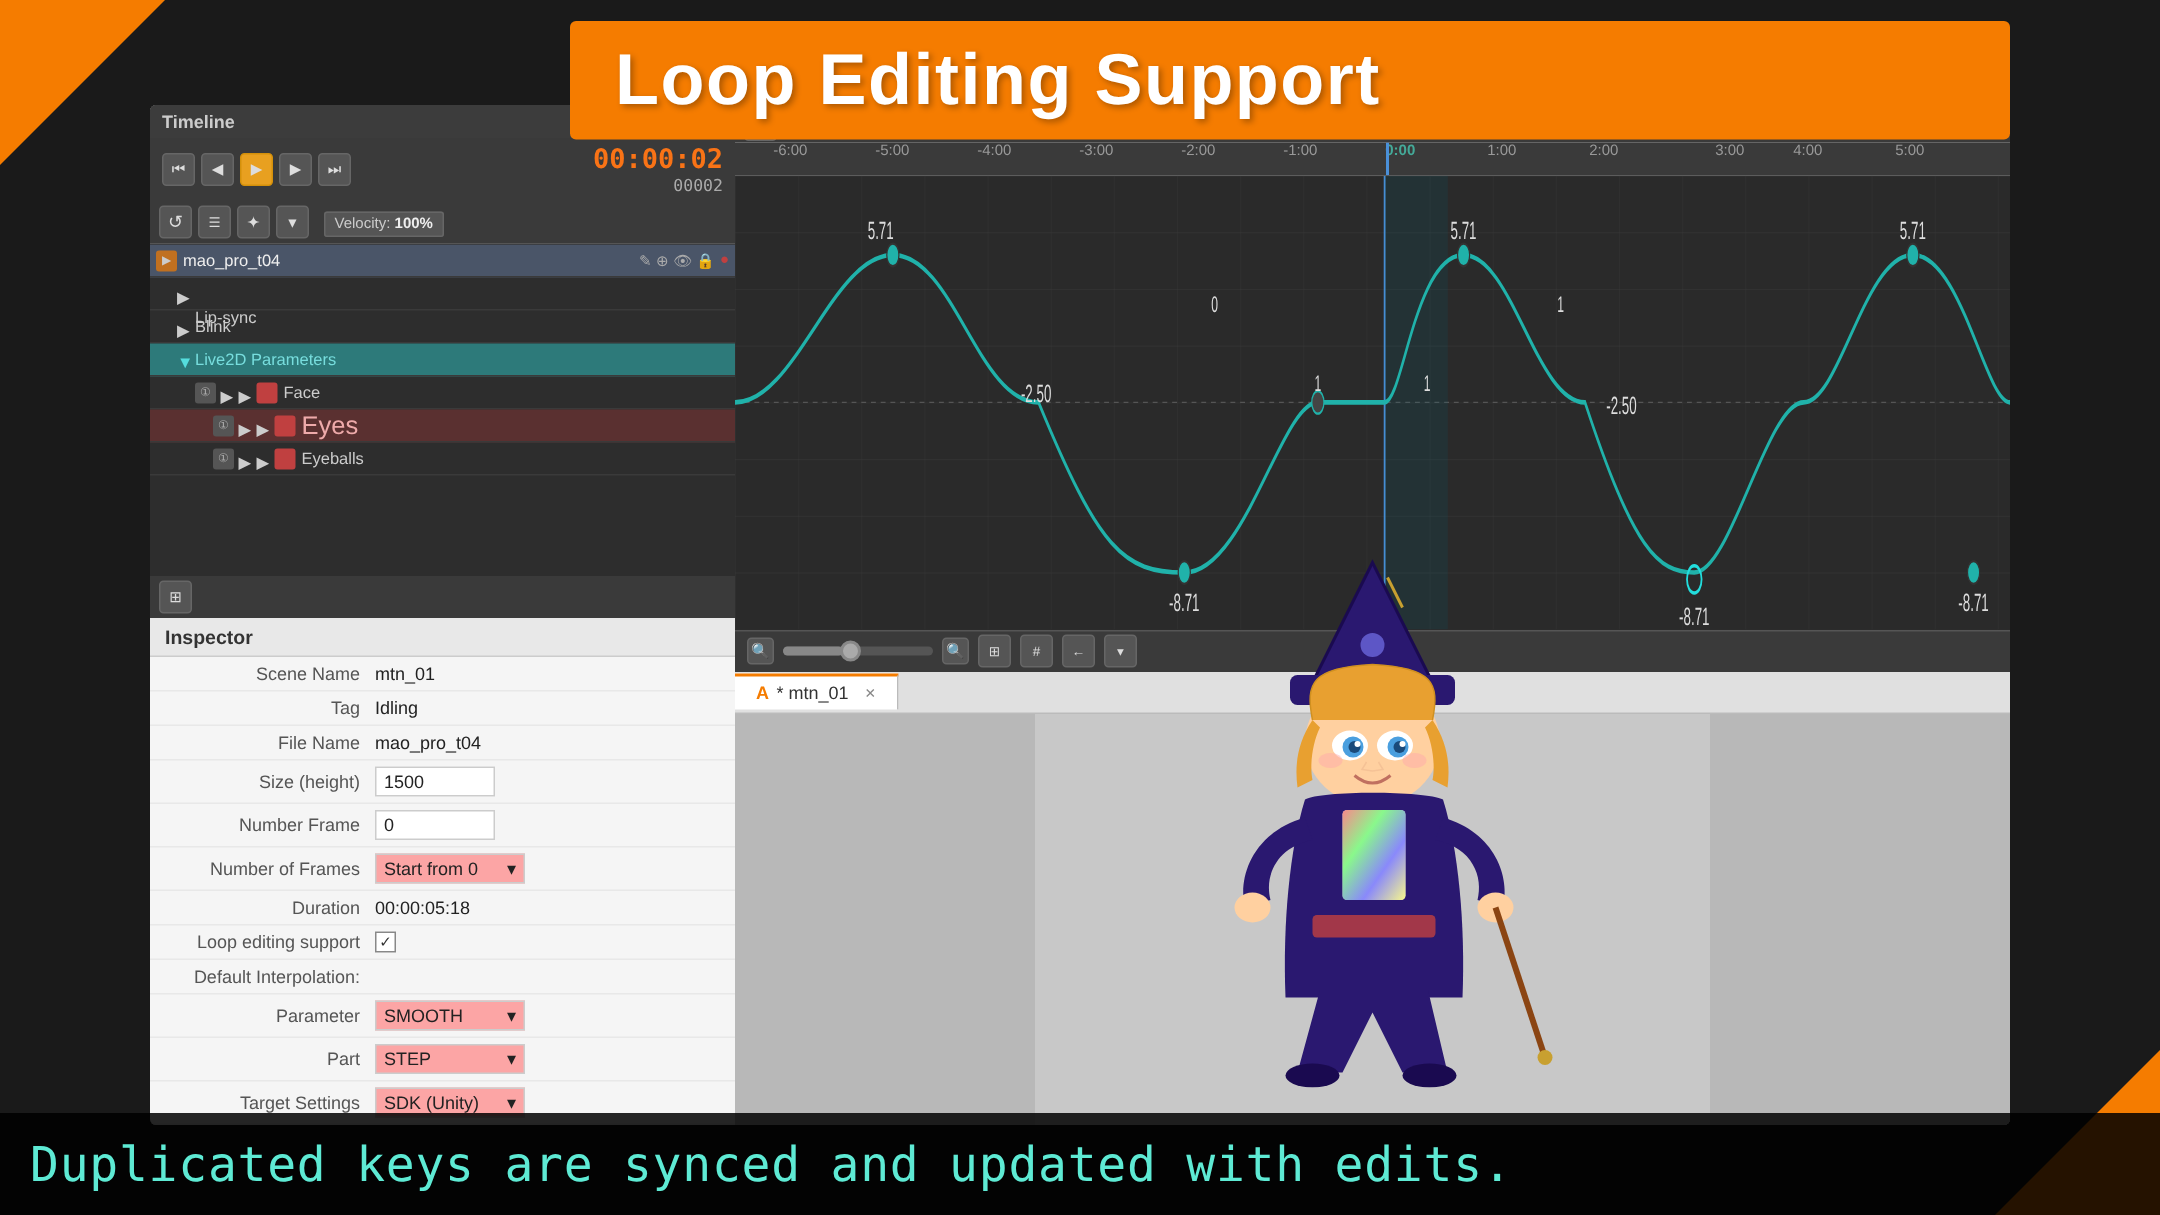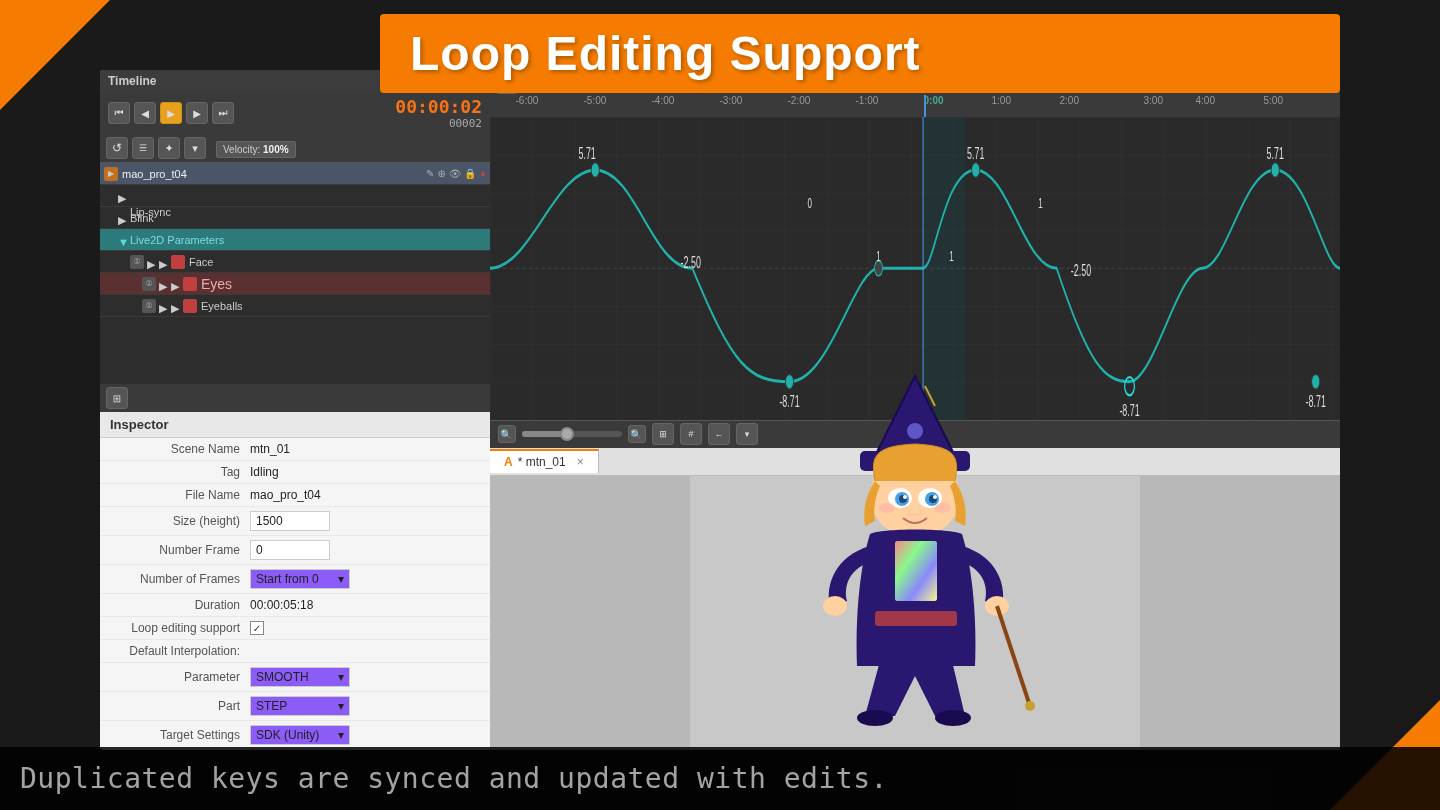--- a/index.html
+++ b/index.html
@@ -53,22 +53,22 @@
     .subtitle-bar {
       position: absolute;
       bottom: 0;
       left: 0;
       right: 0;
       background: rgba(0,0,0,0.85);
       padding: 15px 20px;
       z-index: 30;
     }
     .subtitle-text {
-      font-size: 28px;
-      color: #a3a3a3;
+      font-size: 32px;
+      color: #5eead4;
       font-family: monospace;
       letter-spacing: 0.5px;
     }
 
     
     .main-area {
       position: absolute;
       top: 70px;
       left: 100px;
       right: 100px;
@@ -231,21 +231,21 @@
     .inspector-input {
       background: white;
       border: 1px solid #ccc;
       padding: 2px 5px;
       font-size: 12px;
       width: 80px;
       color: #222;
     }
 
     .inspector-dropdown {
-      background: #8b5cf6;
+      background: #fca5a5;
       border: 1px solid #ccc;
       padding: 2px 5px;
       font-size: 12px;
       width: 100px;
       color: #222;
       display: flex;
       align-items: center;
       justify-content: space-between;
     }
 
@@ -458,21 +458,21 @@
         <div style="width:8px;height:8px;margin-right:4px;">▶</div>
         <div class="track-icon red"></div>
         <span style="color:#ccc;font-size:11px;">Face</span>
       </div>
 
       <div class="track-item highlighted" style="padding-left:42px;">
         <span class="track-num">①</span>
         <div style="width:8px;height:8px;margin-right:4px;">▶</div>
         <div style="width:8px;height:8px;margin-right:4px;">▶</div>
         <div class="track-icon red"></div>
-        <span style="color:#eaa;font-size:14px;">Eyes</span>
+        <span style="color:#eaa;font-size:17px;">Eyes</span>
       </div>
 
       <div class="track-item" style="padding-left:42px;">
         <span class="track-num">①</span>
         <div style="width:8px;height:8px;margin-right:4px;">▶</div>
         <div style="width:8px;height:8px;margin-right:4px;">▶</div>
         <div class="track-icon red"></div>
         <span style="color:#ccc;font-size:11px;">Eyeballs</span>
       </div>
 

